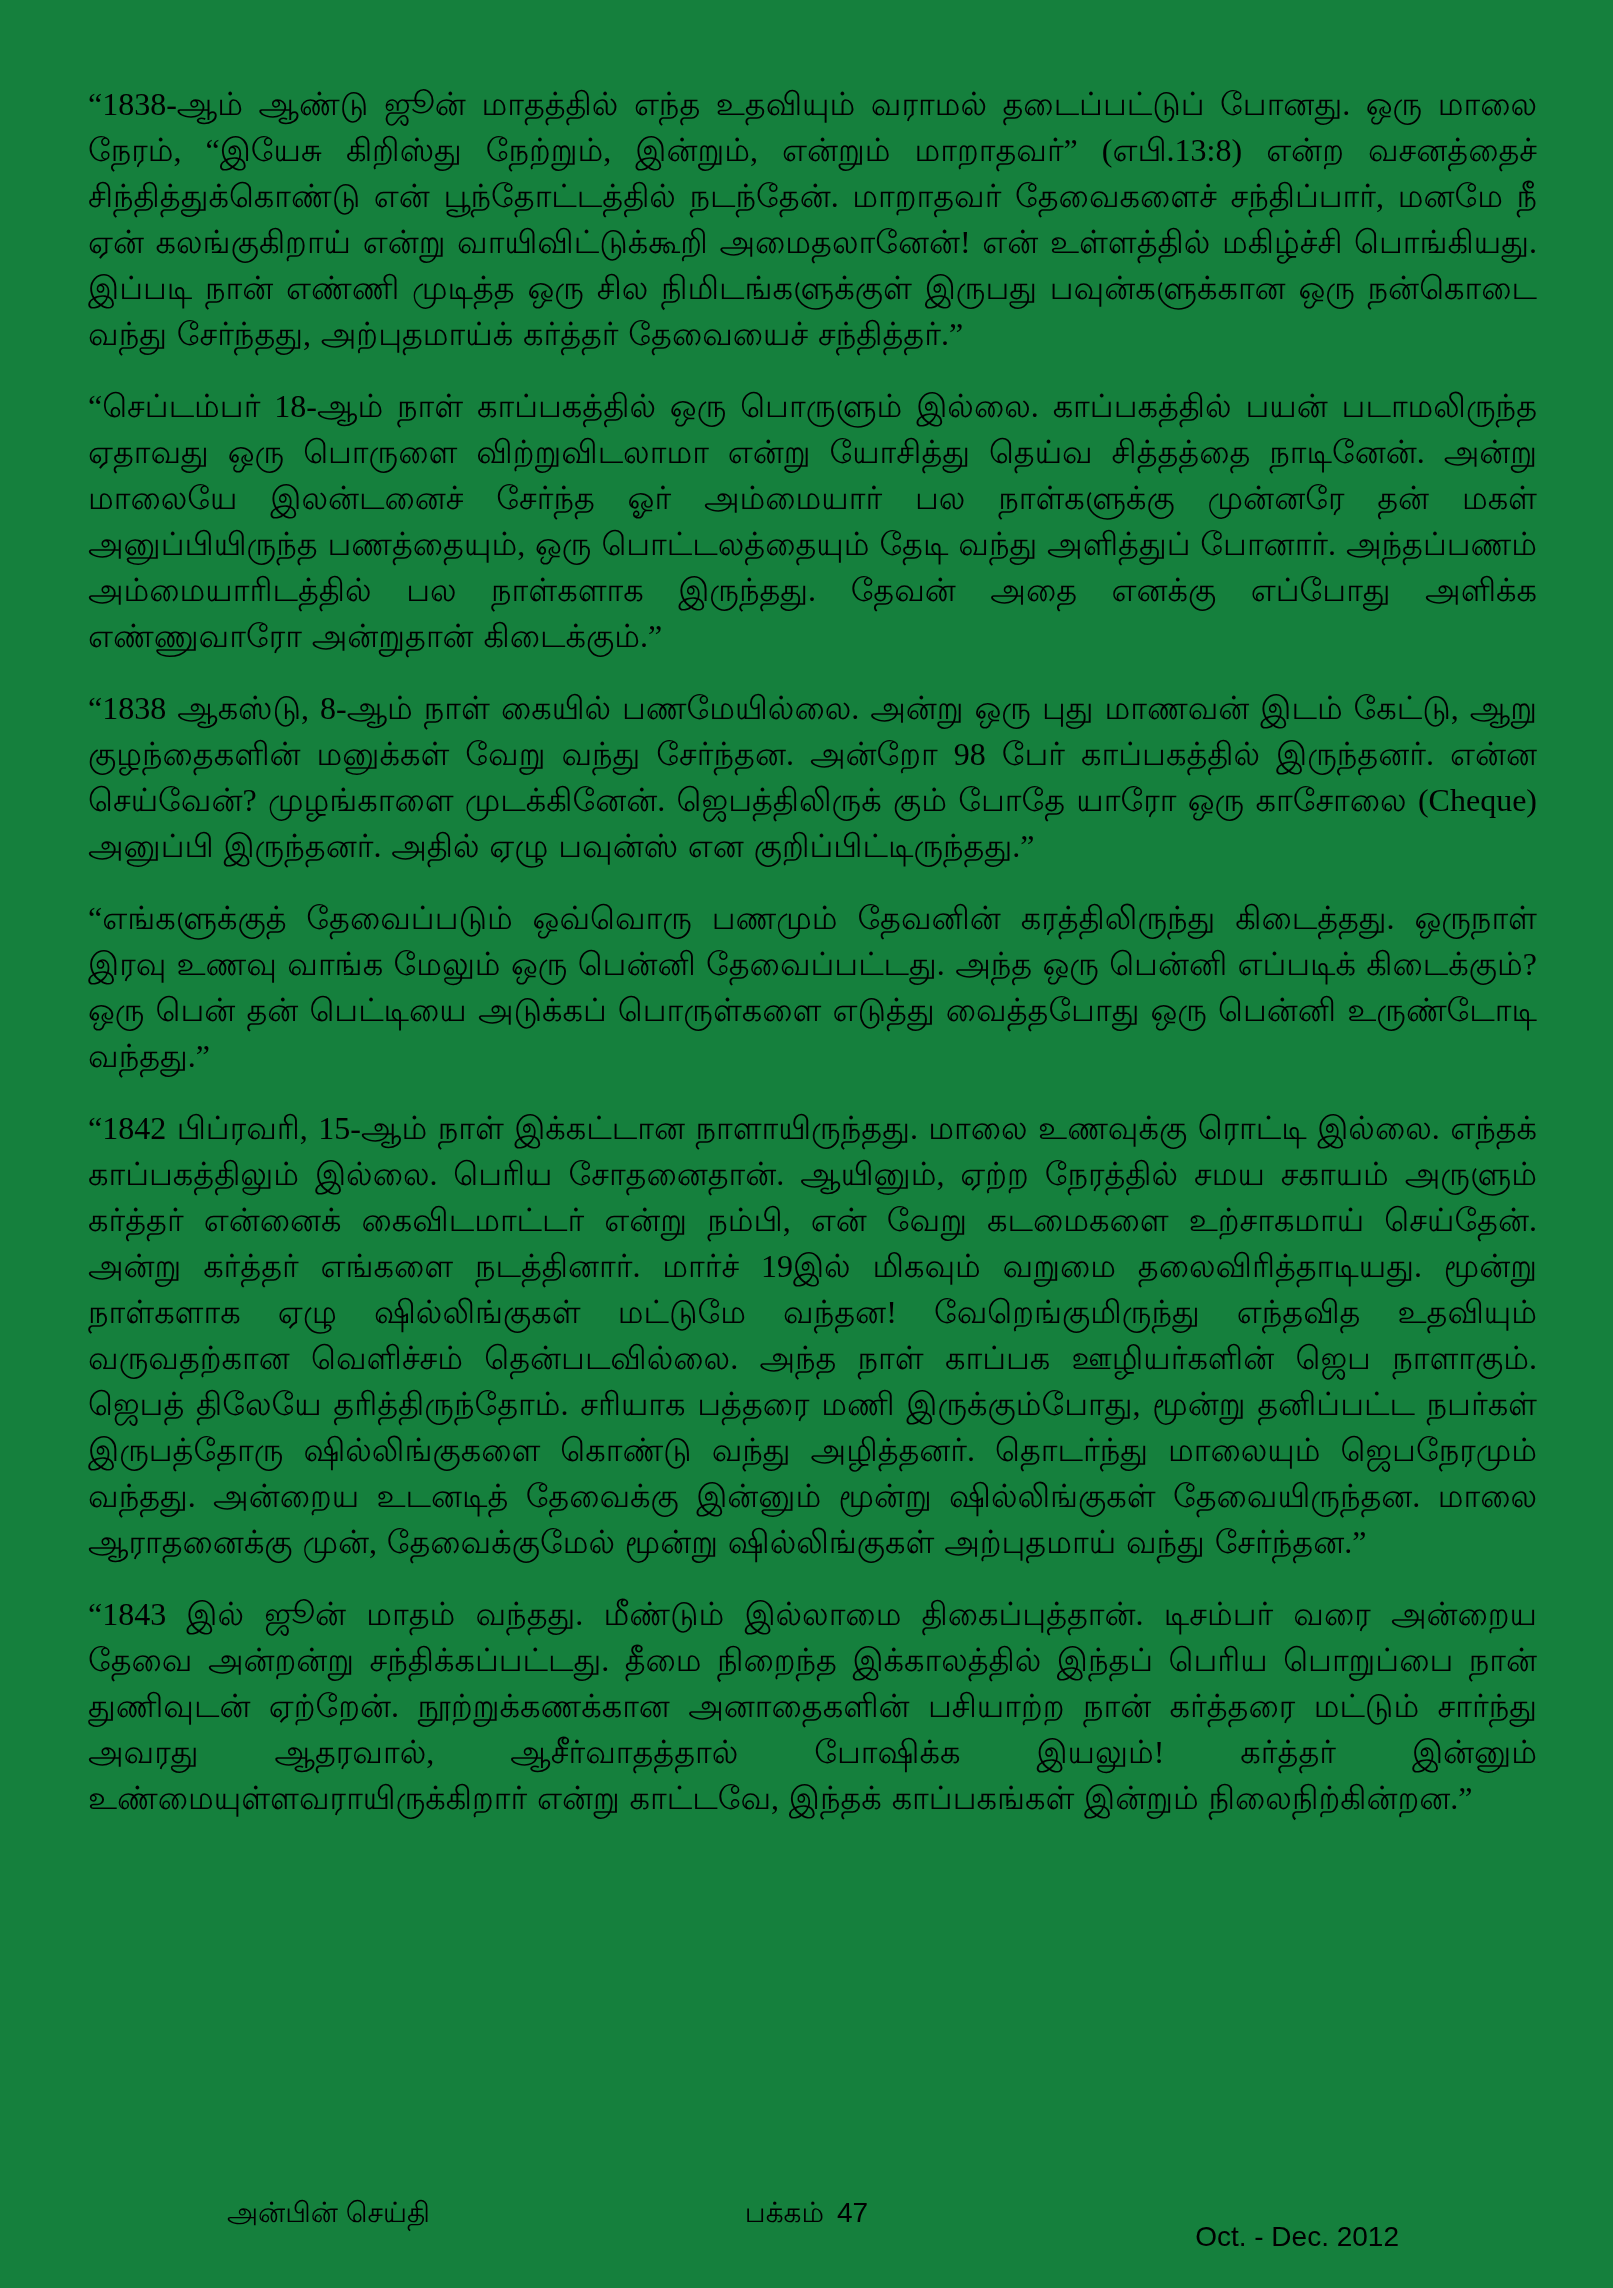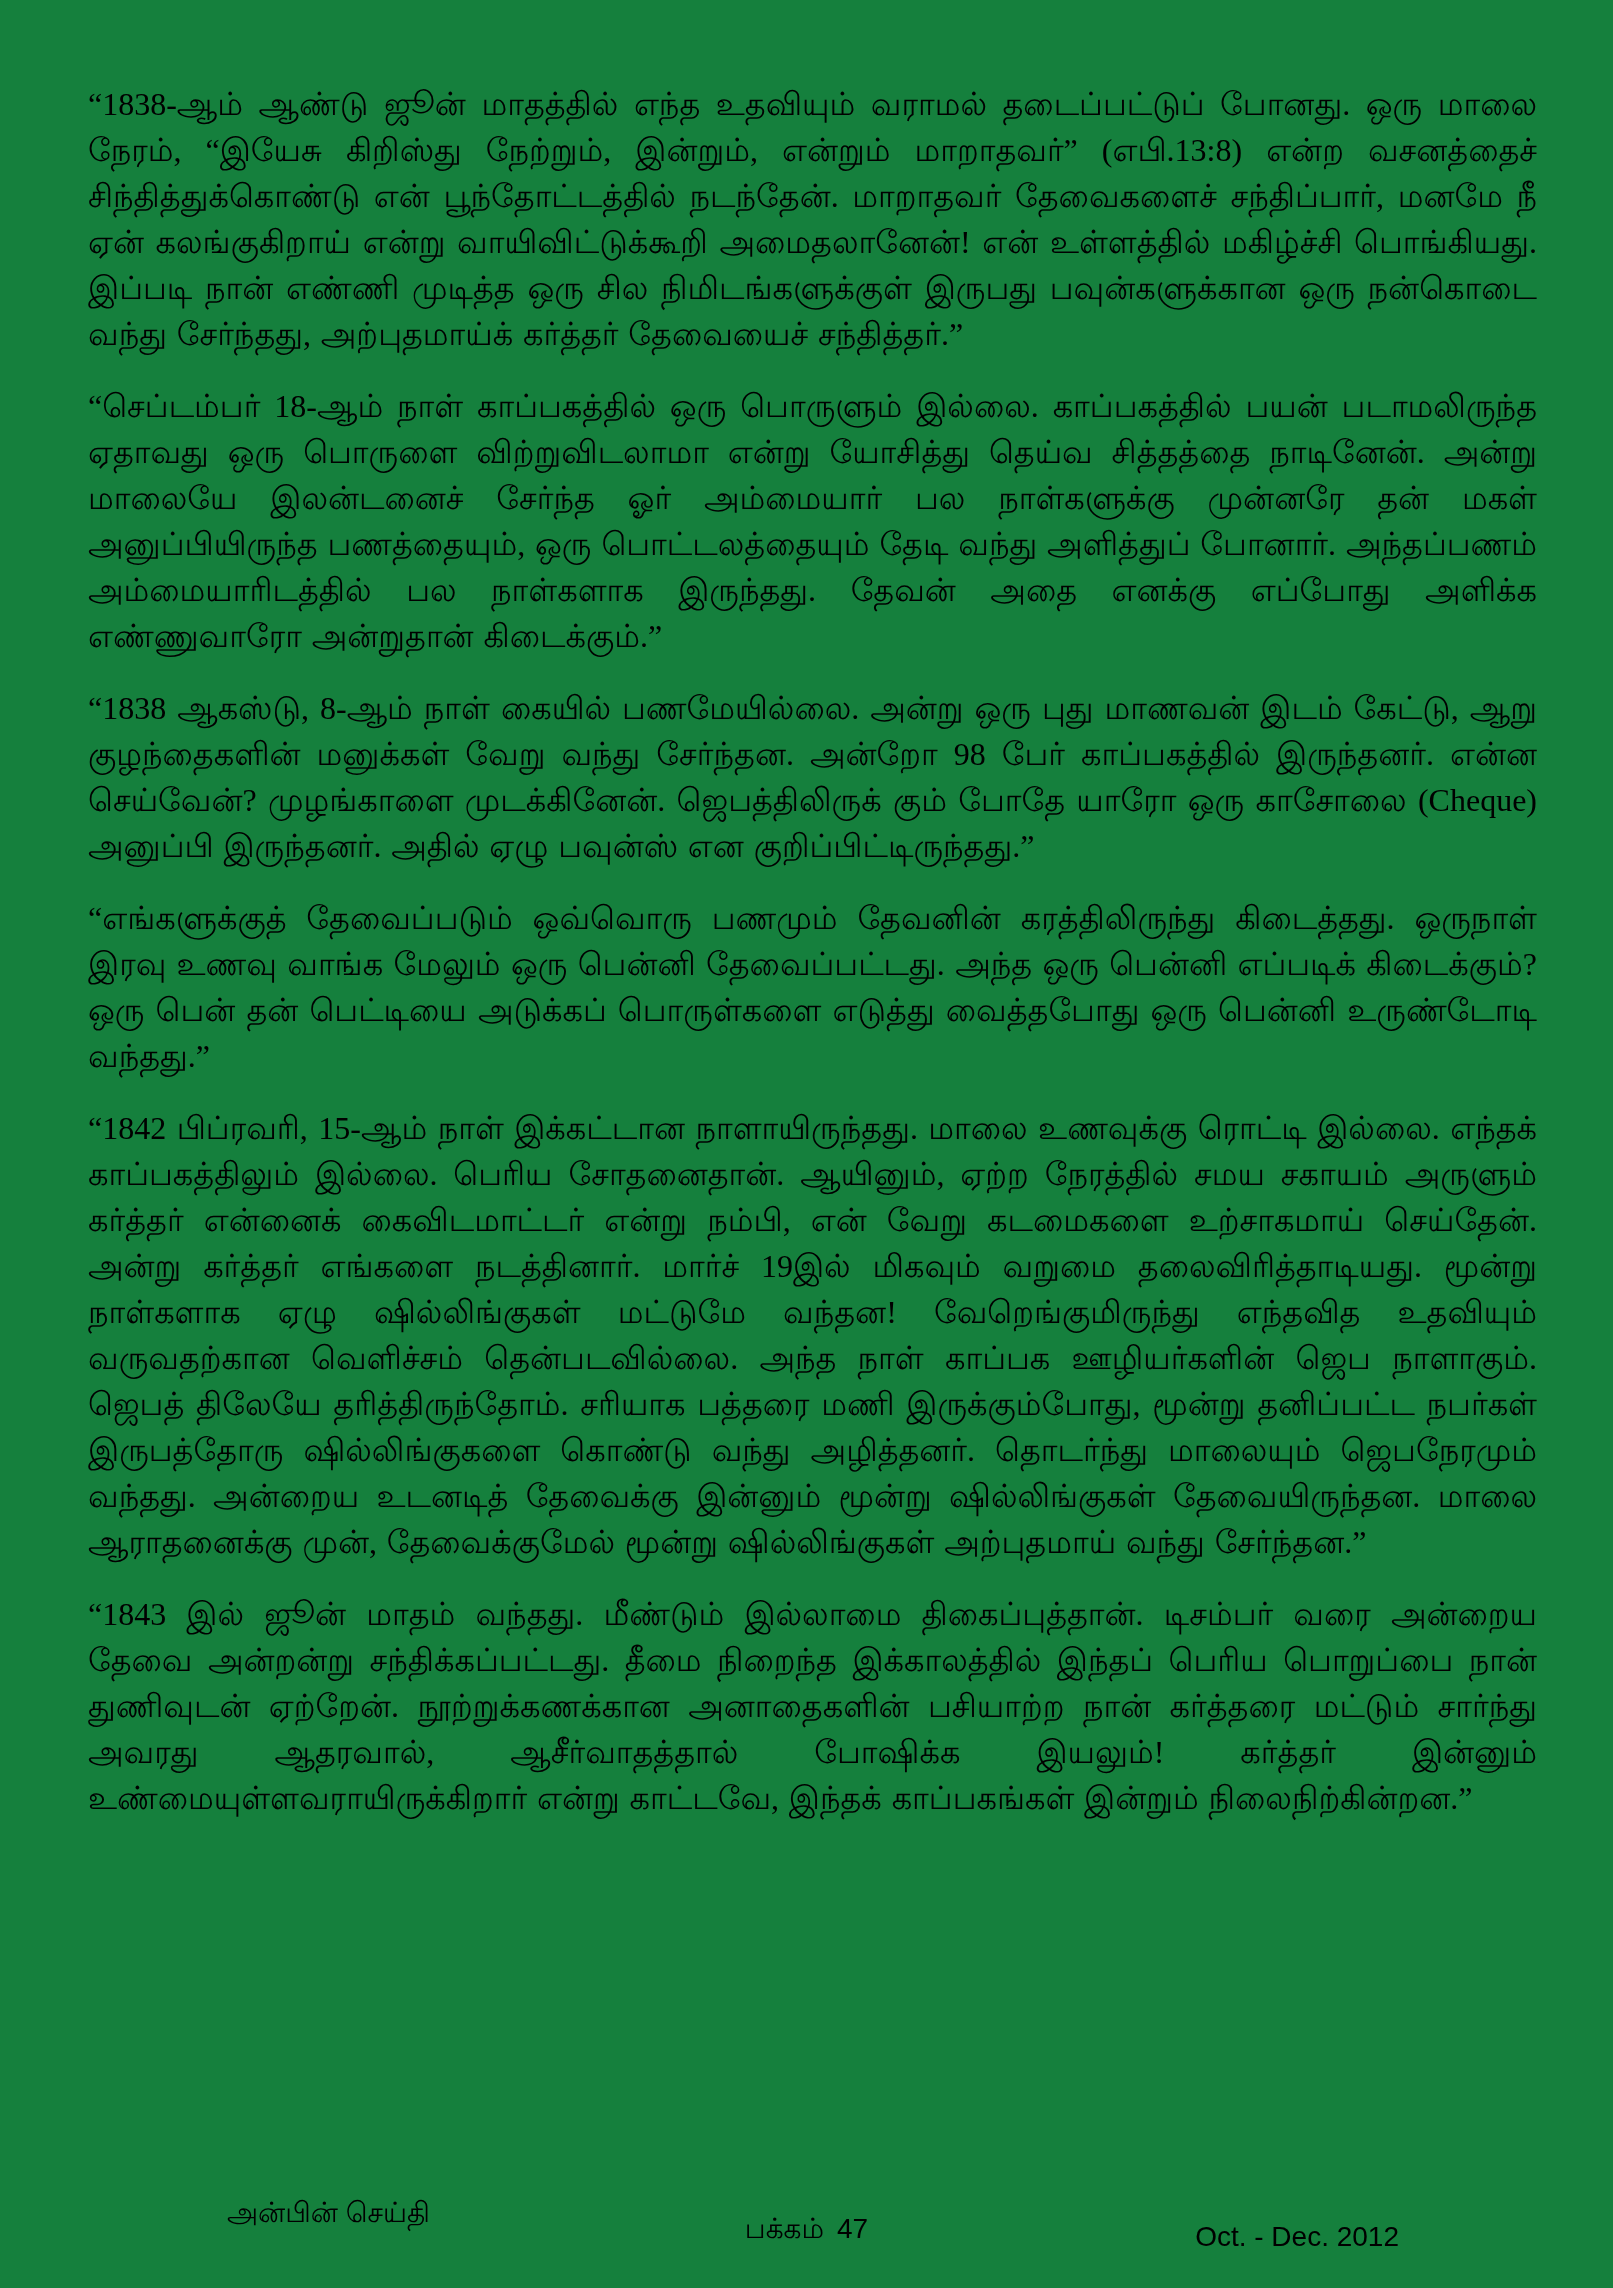--- a/index.html
+++ b/index.html
@@ -46,21 +46,21 @@
     position: absolute;
     left: 215px;
     top: 0;
     white-space: nowrap;
     margin-left: 12px;
   }
   .f-center {
     position: absolute;
     left: 50%;
     transform: translateX(-50%);
-    top: 16px;
+    top: 0;
     white-space: nowrap;
   }
   .f-center .page-num {
     margin-left: 13px;
   }
   .f-right {
     position: absolute;
     right: 214px;
     top: 12px;
     white-space: nowrap;

